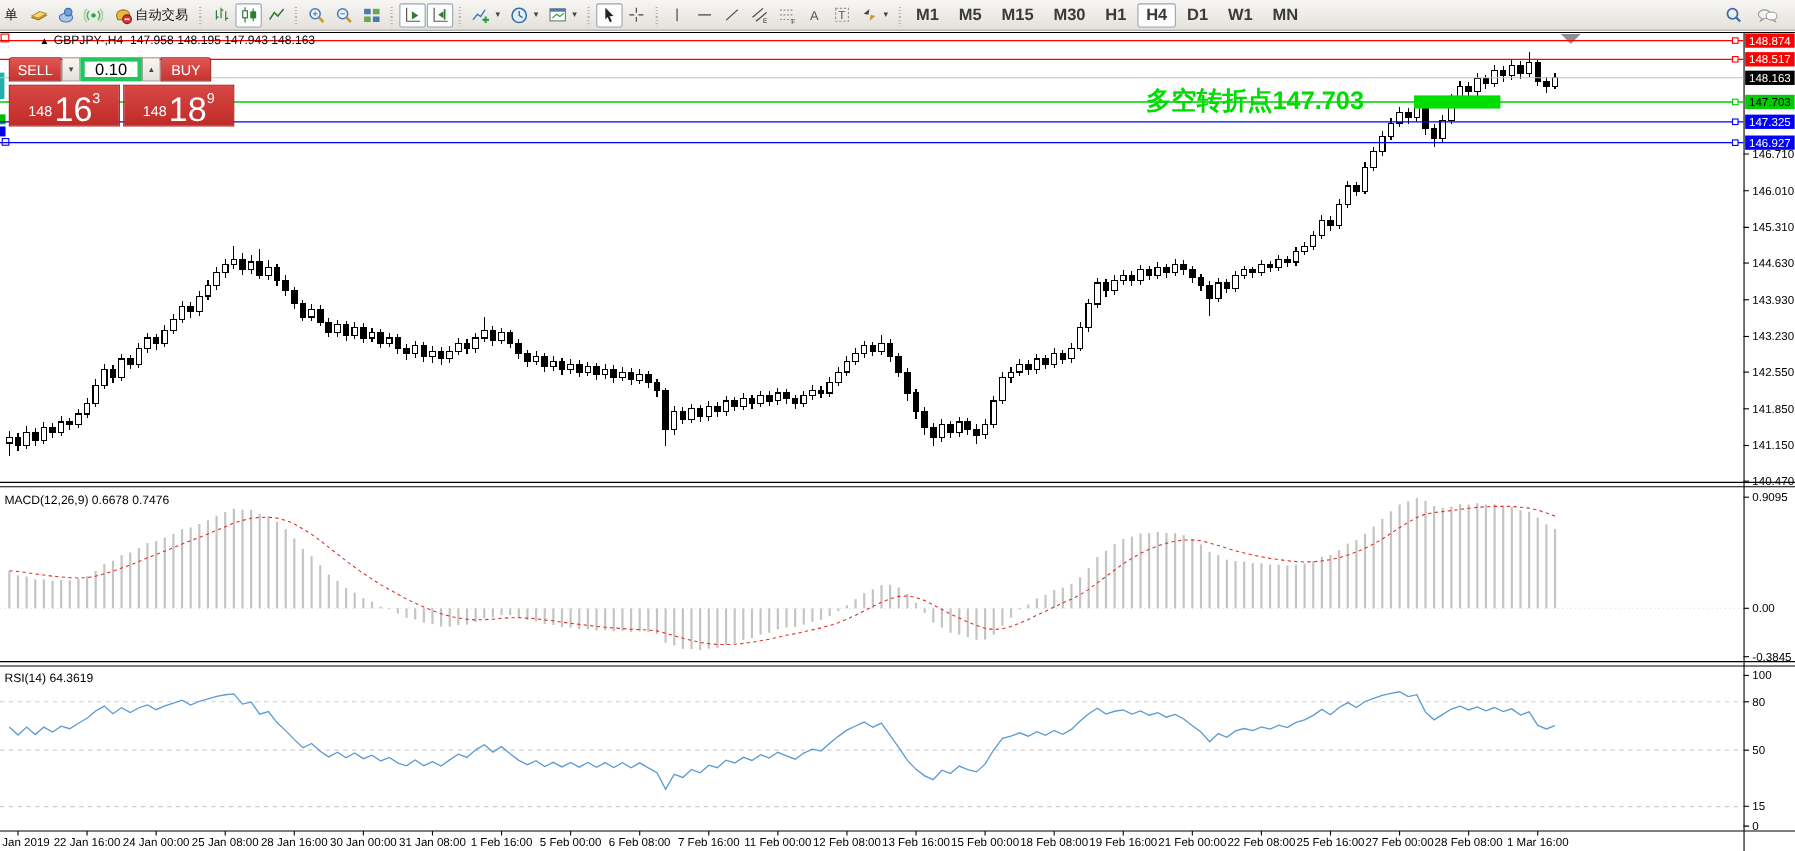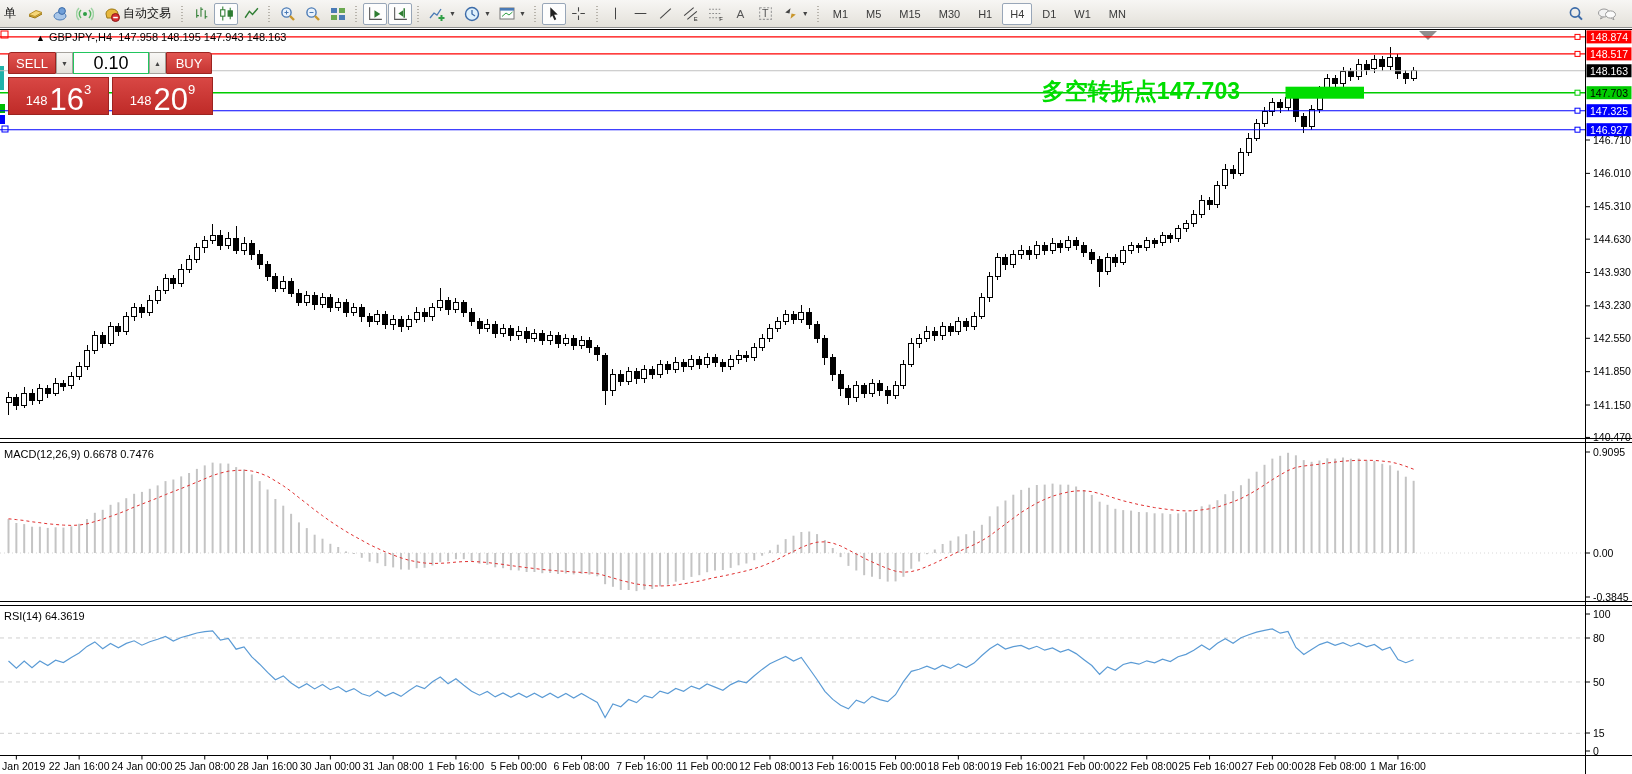--- a/index.html
+++ b/index.html
@@ -10,38 +10,38 @@
     display:flex;align-items:center;gap:1px;box-sizing:border-box;padding:0 4px 0 0;}
   .grip{width:7px;height:20px;margin:0 2px;
     background-image:repeating-linear-gradient(#b8b4ac 0 1px,transparent 1px 3px);
     background-size:2px 100%;background-repeat:no-repeat;background-position:2px 2px;}
   .tb-btn{min-width:24px;height:22px;display:flex;align-items:center;justify-content:center;
     border:1px solid transparent;border-radius:2px;color:#333;gap:2px;padding:0 2px;box-sizing:border-box;}
   .tb-btn.active{background:#fdfdfd;border:1px solid #98a6b8;}
   .tb-btn .dd{font-size:7px;color:#444;margin-left:1px;}
   .tb-label{font-size:12px;color:#111;white-space:nowrap;}
   .tf-btn{height:20px;padding:0 7px;display:flex;align-items:center;justify-content:center;
-    font-size:11px;font-weight:normal;color:#3a3a3a;border:1px solid transparent;border-radius:2px;}
+    font-size:15px;font-weight:bold;color:#3a3a3a;border:1px solid transparent;border-radius:2px;}
   .tf-btn.active{background:#fdfdfd;border:1px solid #98a6b8;}
   .tb-right{margin-left:auto;display:flex;gap:6px;margin-right:8px;}
   
   .chart-area{position:absolute;left:0;top:28px;width:1632px;height:746px;background:#fff;}
   #plot{position:absolute;left:0;top:0;}
   .chart-title{position:absolute;left:12px;top:3px;z-index:3;font-size:11px;color:#000;white-space:nowrap;margin-left:24px;}
   .chart-title .tri{font-size:9px;margin-right:4px;}
   
   .trade-panel{position:absolute;left:8px;top:24px;z-index:5;}
   .tp-top{display:flex;height:22px;}
   .tp-btn{background:linear-gradient(#e25551,#c53431);color:#fff;font-size:13px;
     display:flex;align-items:center;justify-content:center;border:1px solid #9c2320;box-sizing:border-box;}
   .tp-sell{width:48px;border-radius:3px 0 0 0;}
   .tp-buy{width:46px;border-radius:0 3px 0 0;}
   .tp-spin{width:17px;background:linear-gradient(#f8f7f5,#e3e0da);border:1px solid #a5a29c;
     color:#444;font-size:7px;display:flex;align-items:center;justify-content:center;box-sizing:border-box;}
-  .tp-vol{width:76px;background:#fff;border:1px solid #22c55e;font-size:18px;color:#000;
+  .tp-vol{width:56px;background:#fff;border:4px solid #22c55e;font-size:15px;color:#000;
     display:flex;align-items:center;justify-content:center;box-sizing:border-box;}
   .tp-prices{display:flex;margin-top:3px;gap:3px;}
   .tp-price{width:101px;height:38px;background:linear-gradient(#d84744,#bf2b28);border:1px solid #9c2320;
     color:#fff;display:flex;align-items:flex-end;justify-content:center;box-sizing:border-box;padding-bottom:1px;}
   .tp-price .pre{font-size:13px;margin:0 2px 5px 0;}
   .tp-price .big{font-size:31px;line-height:0.88;text-align:center;}
   .tp-price .sup{font-size:13px;margin-bottom:16px;}
   .icon-svg{display:block;}
 </style>
 </head>
@@ -946,18 +946,18 @@
       <div class="tp-btn tp-buy">BUY</div>
     </div>
     <div class="tp-prices">
       <div class="tp-price">
         <span class="pre">148</span>
         <span class="big">16</span>
         <span class="sup">3</span>
       </div>
       <div class="tp-price">
         <span class="pre">148</span>
-        <span class="big">20</span>
+        <span class="big">18</span>
         <span class="sup">9</span>
       </div>
     </div>
   </div>
 </div>
 
 </body></html>

